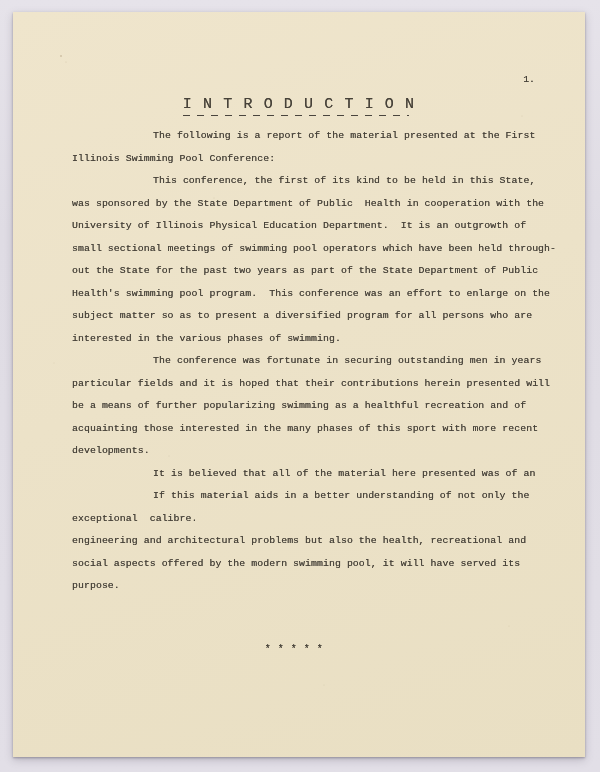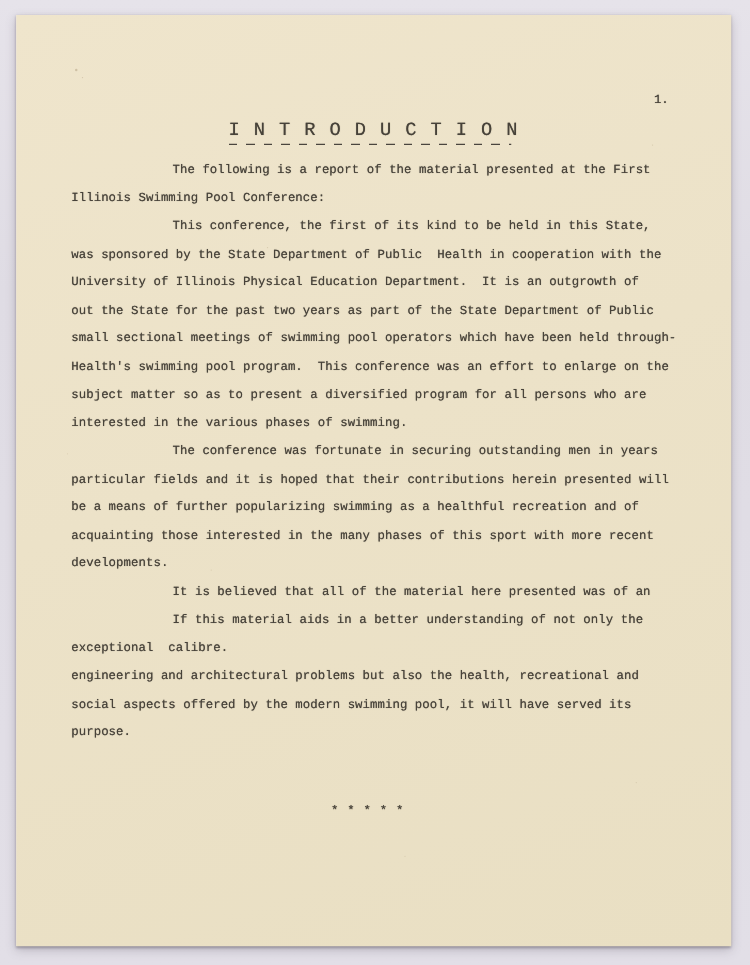--- a/index.html
+++ b/index.html
@@ -67,21 +67,21 @@
     font-size: 15px;
     letter-spacing: 1.1px;
     white-space: pre;
     padding-bottom: 3px;
     text-shadow: 0 0 0.6px rgba(71, 66, 57, 0.8);
     background: repeating-linear-gradient(90deg, #4a453e 0 7px, transparent 7px 14px) left bottom / calc(100% - 6px) 1.2px no-repeat;
   }
   .doc-body {
     position: absolute;
     top: 113px;
-    left: 44px;
+    left: 59px;
     width: 490px;
   }
   .line {
     white-space: pre;
     font-size: 9.9px;
     line-height: 22.5px;
     letter-spacing: 0.05px;
     text-shadow: 0 0 0.6px rgba(71, 66, 57, 0.8);
   }
   .line.first {
@@ -111,22 +111,22 @@
       <span class="title">I N T R O D U C T I O N</span>
     </div>
 
     <div class="doc-body">
       <div class="line first">The following is a report of the material presented at the First</div>
       <div class="line">Illinois Swimming Pool Conference:</div>
 
       <div class="line first">This conference, the first of its kind to be held in this State,</div>
       <div class="line">was sponsored by the State Department of Public  Health in cooperation with the</div>
       <div class="line">University of Illinois Physical Education Department.  It is an outgrowth of</div>
+      <div class="line">small sectional meetings of swimming pool operators which have been held through-</div>
       <div class="line">out the State for the past two years as part of the State Department of Public</div>
-      <div class="line">small sectional meetings of swimming pool operators which have been held through-</div>
       <div class="line">Health's swimming pool program.  This conference was an effort to enlarge on the</div>
       <div class="line">subject matter so as to present a diversified program for all persons who are</div>
       <div class="line">interested in the various phases of swimming.</div>
 
       <div class="line first">The conference was fortunate in securing outstanding men in years</div>
       <div class="line">particular fields and it is hoped that their contributions herein presented will</div>
       <div class="line">be a means of further popularizing swimming as a healthful recreation and of</div>
       <div class="line">acquainting those interested in the many phases of this sport with more recent</div>
       <div class="line">developments.</div>
 

